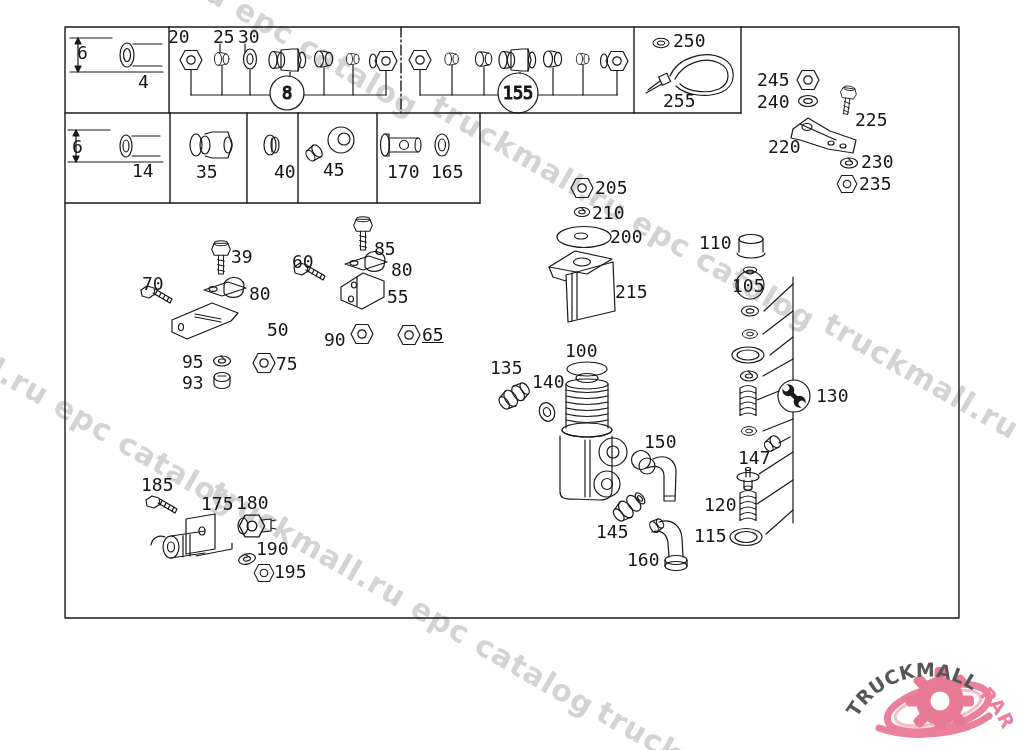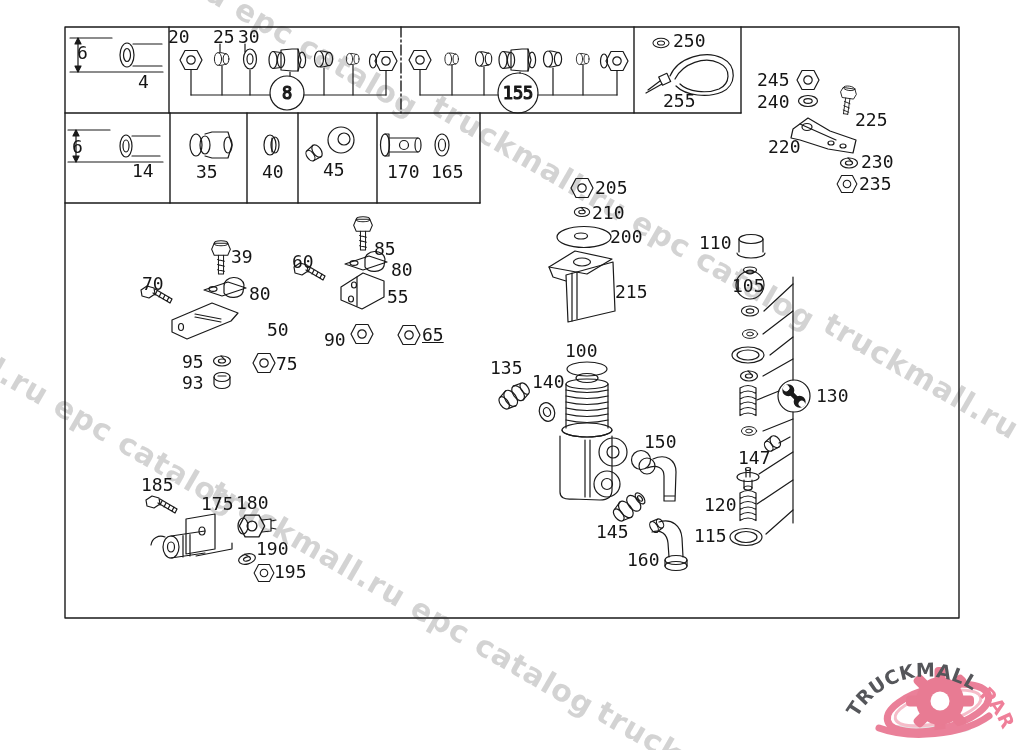--- a/index.html
+++ b/index.html
@@ -339,21 +339,21 @@
       <div class="part-label" style="left: 663px; top: 92px;">255</div>
       <div class="part-label" style="left: 757px; top: 71px;">245</div>
       <div class="part-label" style="left: 757px; top: 93px;">240</div>
       <div class="part-label" style="left: 855px; top: 111px;">225</div>
       <div class="part-label" style="left: 768px; top: 138px;">220</div>
       <div class="part-label" style="left: 861px; top: 153px;">230</div>
       <div class="part-label" style="left: 859px; top: 175px;">235</div>
       <div class="part-label" style="left: 72px; top: 138px;">6</div>
       <div class="part-label" style="left: 132px; top: 162px;">14</div>
       <div class="part-label" style="left: 196px; top: 163px;">35</div>
-      <div class="part-label" style="left: 262px; top: 163px; text-align: right;">40</div>
+      <div class="part-label" style="left: 274px; top: 163px; text-align: right;">40</div>
       <div class="part-label" style="left: 323px; top: 161px;">45</div>
       <div class="part-label" style="left: 387px; top: 163px;">170</div>
       <div class="part-label" style="left: 431px; top: 163px;">165</div>
       <div class="part-label" style="left: 595px; top: 179px;">205</div>
       <div class="part-label" style="left: 592px; top: 204px;">210</div>
       <div class="part-label" style="left: 610px; top: 228px;">200</div>
       <div class="part-label" style="left: 615px; top: 283px;">215</div>
       <div class="part-label" style="left: 699px; top: 234px;">110</div>
       <div class="part-label" style="left: 696px; top: 277px; margin-left: 36px;">105</div>
       <div class="part-label" style="left: 374px; top: 216px; margin-top: 24px;">85</div>

